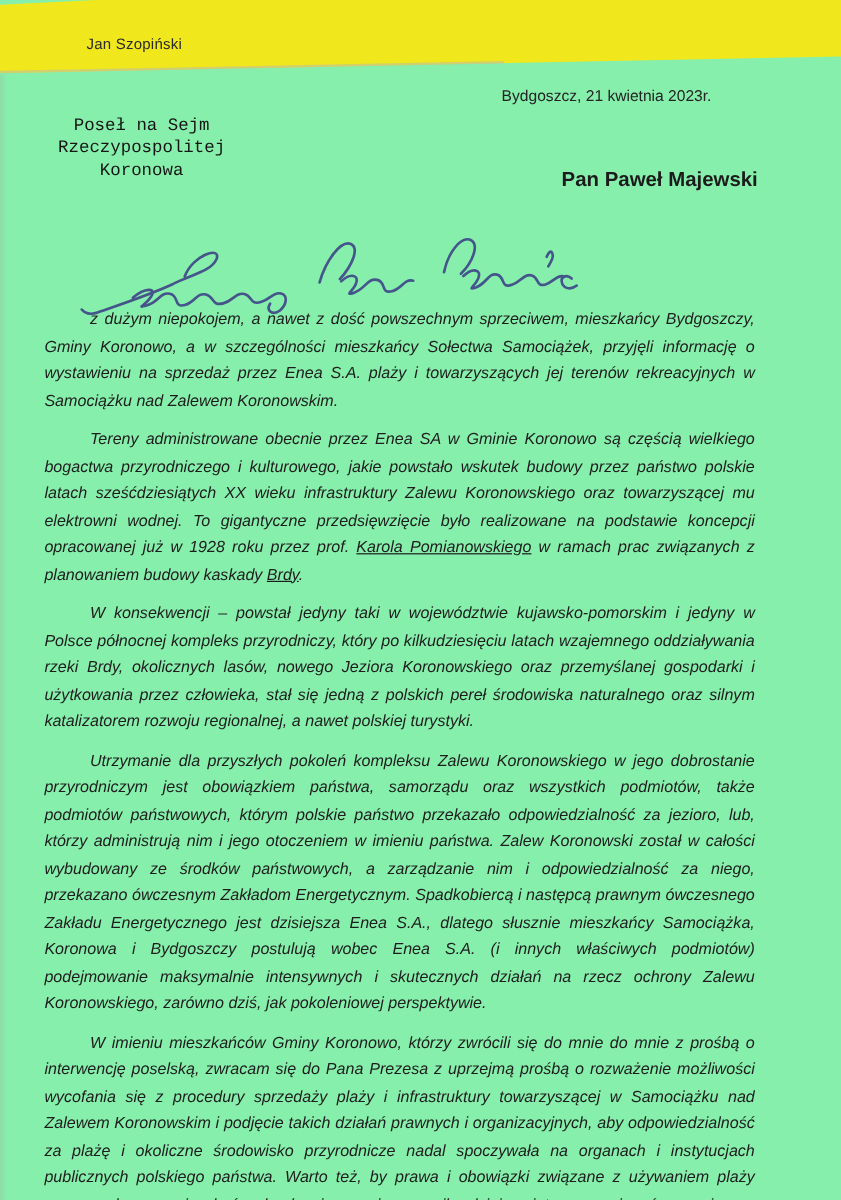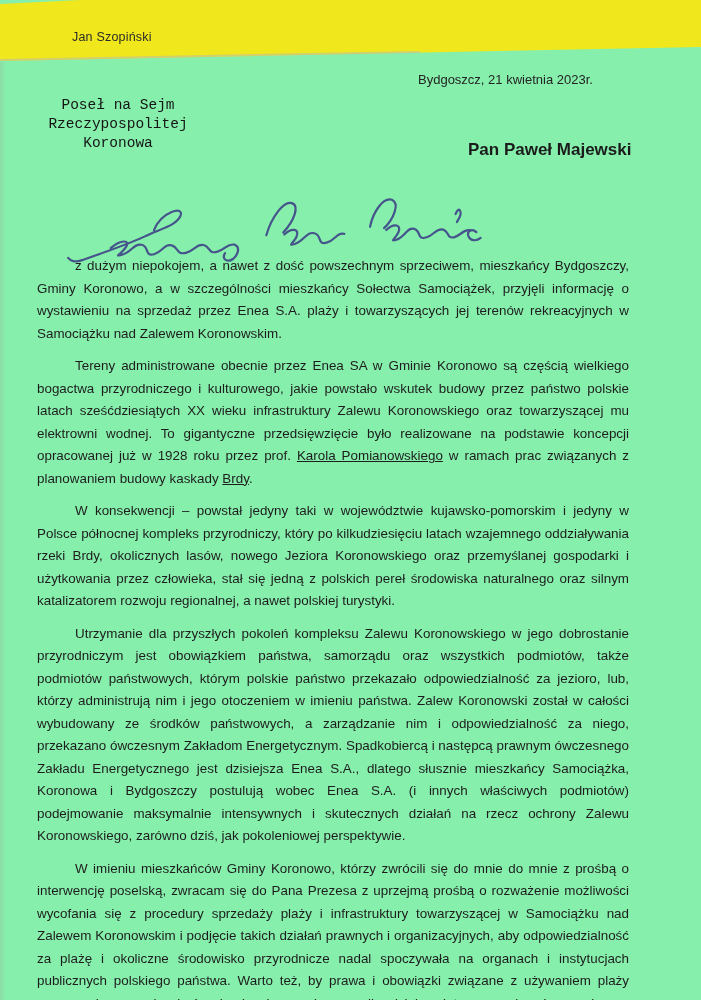--- a/index.html
+++ b/index.html
@@ -45,21 +45,21 @@
   .salutation{
     position:absolute;left:58px;top:194px;width:430px;height:68px;
     transform:rotate(-2.5deg);
   }
   .salutation svg{display:block;width:100%;height:100%;}
   .body-text{
     position:absolute;left:37px;top:255px;width:592px;
     font-size:13.4px;line-height:22.5px;
     text-align:justify;color:#1d1d1d;
   }
-  .body-text p{margin:0 0 10px 0;text-indent:38px;}
+  .body-text p{margin:0 0 10px 0;text-indent:38px;font-style:italic;}
   .body-text .u{text-decoration:underline;margin-top:20px;}
   
   .edge-left{
     position:absolute;left:0;top:62px;width:6px;height:938px;
     background:linear-gradient(to right,rgba(160,160,155,.25),rgba(160,160,155,0));
   }
 </style>
 </head>
 <body>
 

